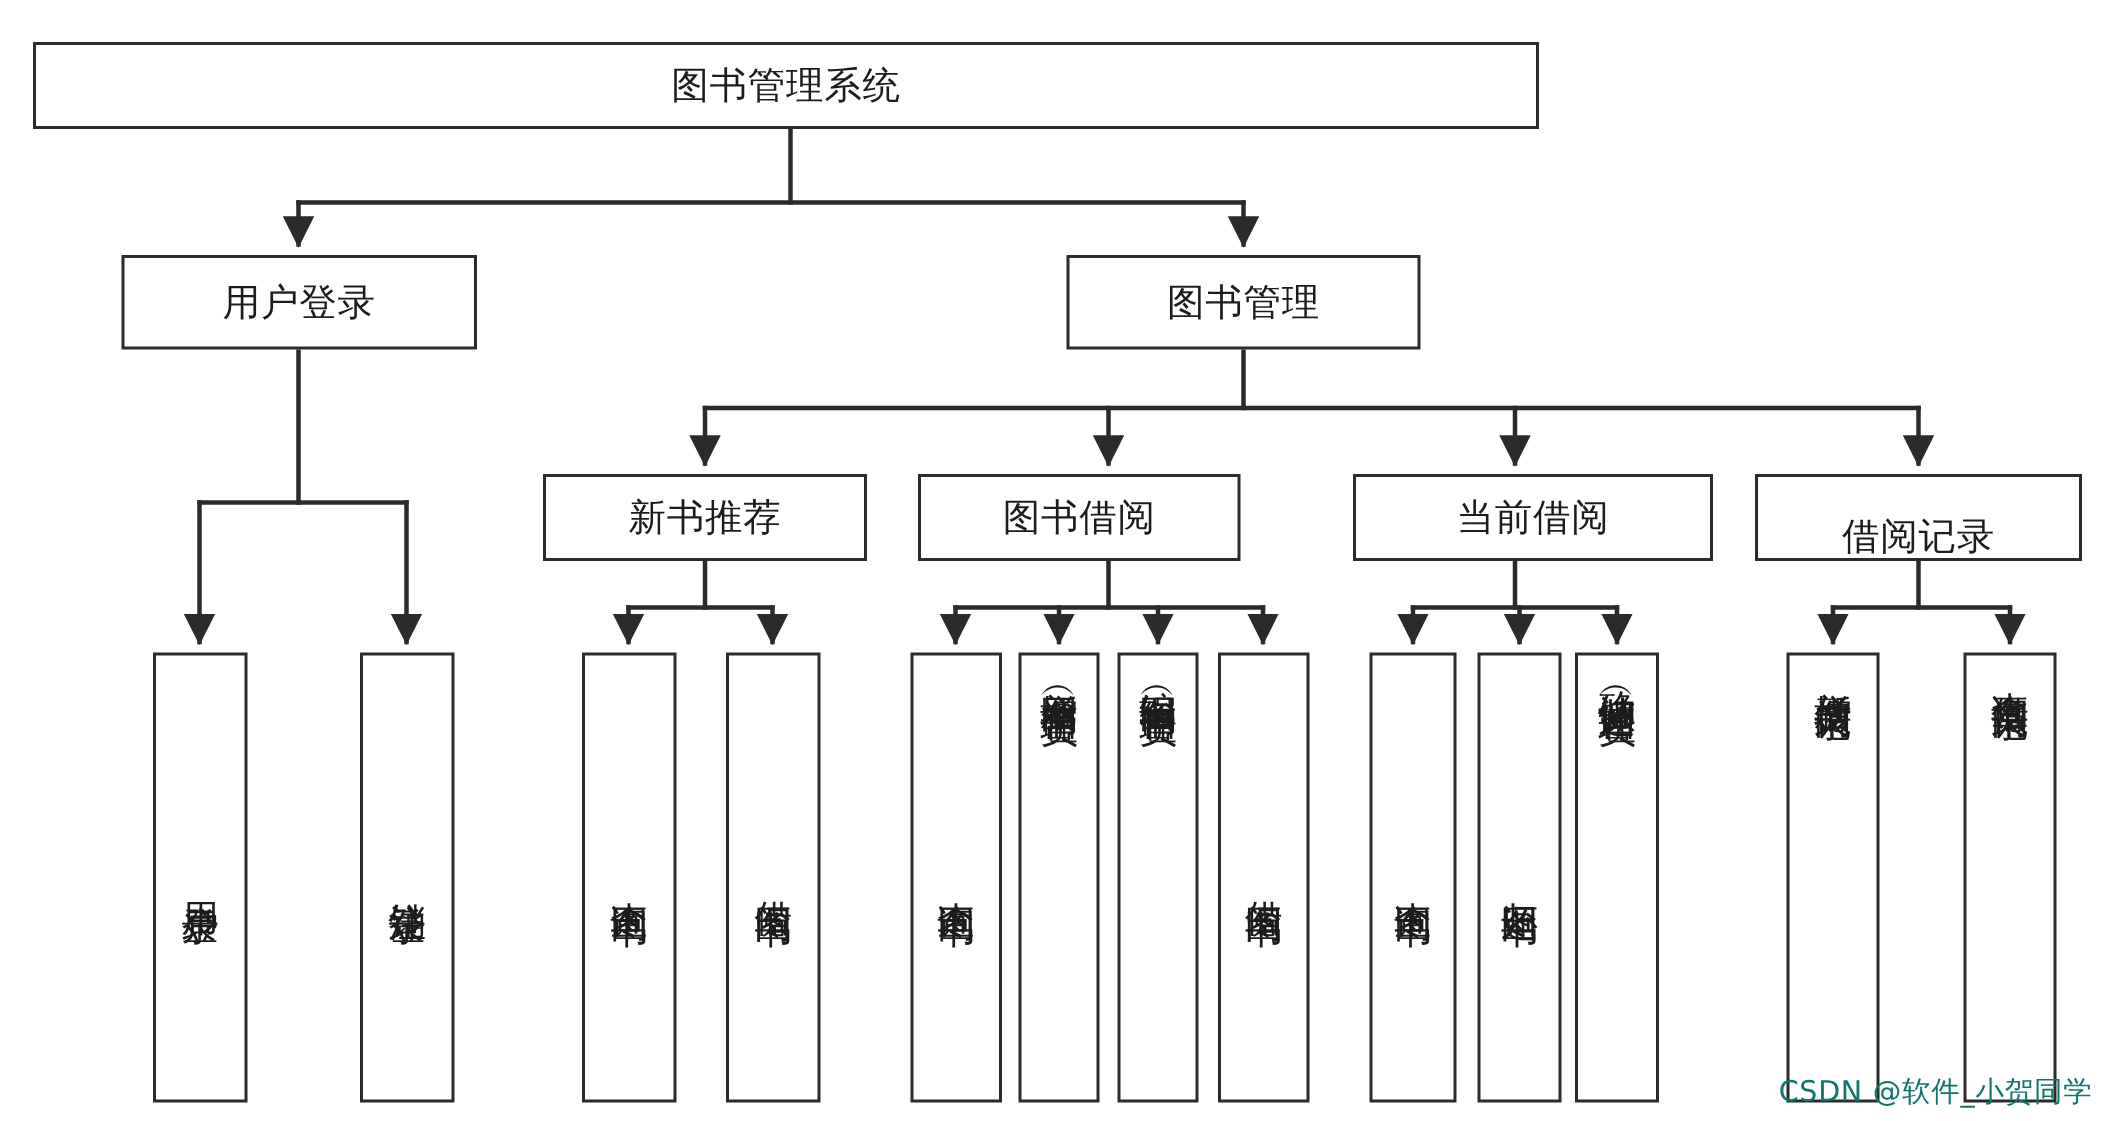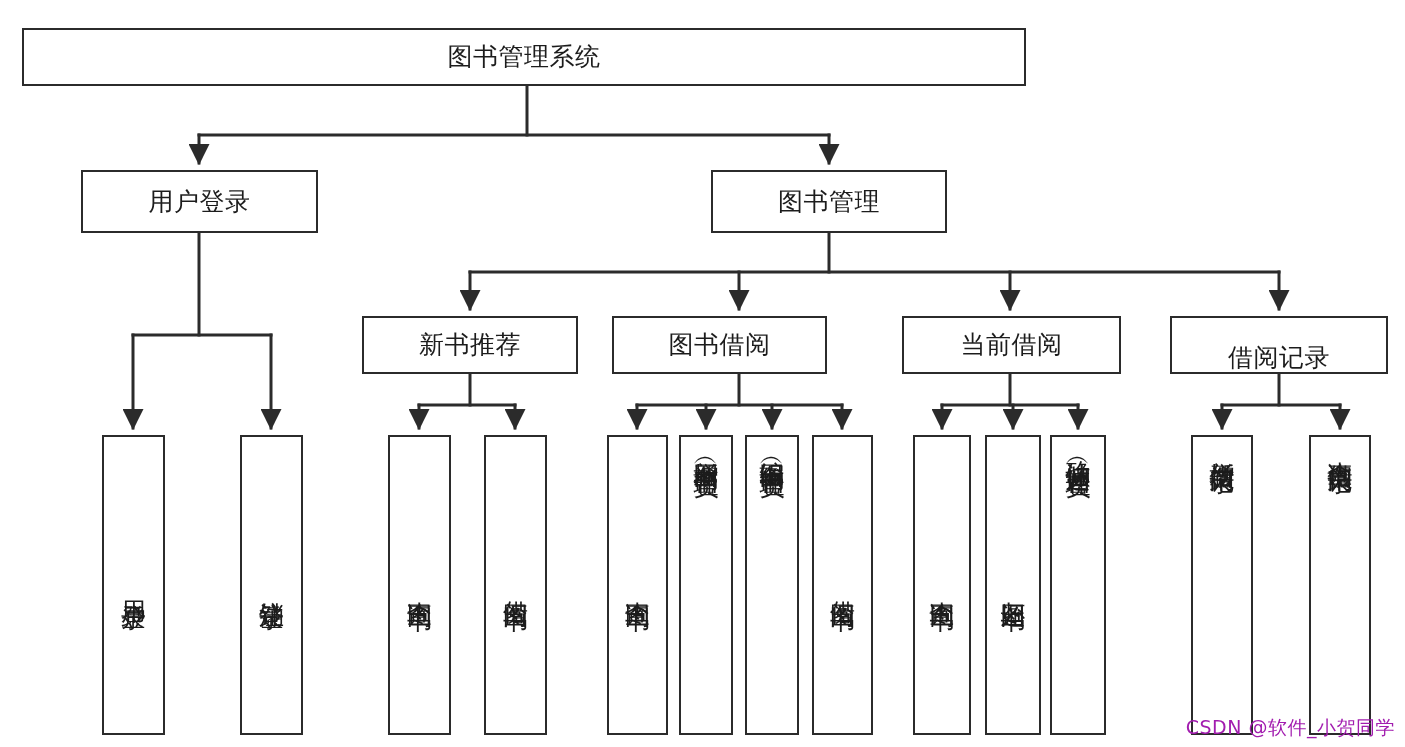--- a/index.html
+++ b/index.html
@@ -64,21 +64,21 @@
   
   .node.vert.centered {
     align-items: center;
     padding-top: 0;
   }
   #watermark {
     position: absolute;
     right: 10px;
     bottom: 6px;
     font-size: 19px;
-    color: #a21caf;
+    color: #0f766e;
     letter-spacing: 0.5px;
     white-space: nowrap;
     font-family: "DejaVu Sans", "Liberation Sans", sans-serif;
   }
 </style>
 </head>
 <body>
 
 <div id="canvas">
 
@@ -140,21 +140,21 @@
     </div>
     <div class="node horiz" style="left: 711px; top: 170px; width: 236px; height: 63px;">
       <span class="label">图书管理</span>
     </div>
     <div class="node horiz" style="left: 362px; top: 316px; width: 216px; height: 58px;">
       <span class="label">新书推荐</span>
     </div>
     <div class="node horiz" style="left: 612px; top: 316px; width: 215px; height: 58px;">
       <span class="label">图书借阅</span>
     </div>
-    <div class="node horiz" style="left: 902px; top: 316px; width: 219px; height: 58px;">
+    <div class="node horiz" style="left: 902px; top: 316px; width: 240px; height: 58px;">
       <span class="label">当前借阅</span>
     </div>
     <div class="node horiz" style="left: 1170px; top: 316px; width: 218px; height: 58px; align-items: flex-end;">
       <span class="label">借阅记录</span>
     </div>
     <div class="node vert centered" style="left: 102px; top: 435px; width: 63px; height: 300px;">
       <span class="label">用户登录</span>
     </div>
     <div class="node vert centered" style="left: 240px; top: 435px; width: 63px; height: 300px;">
       <span class="label">注销登录</span>

